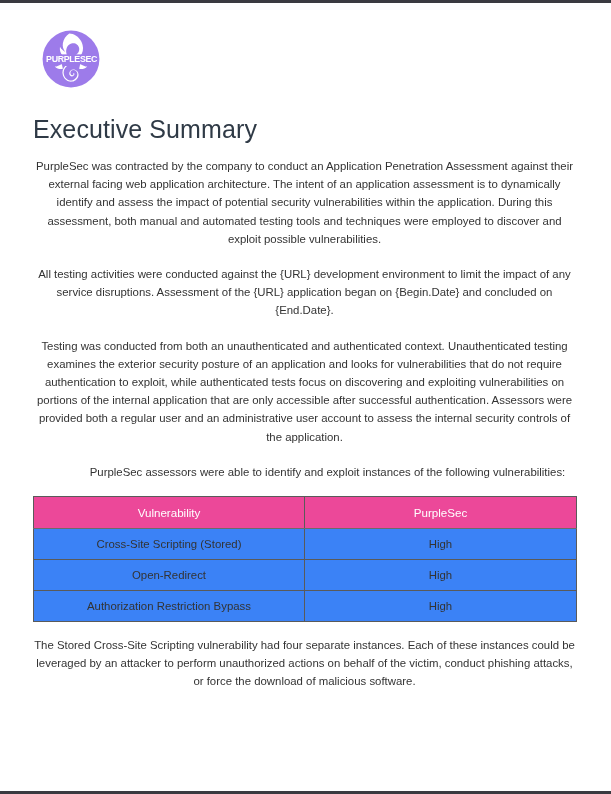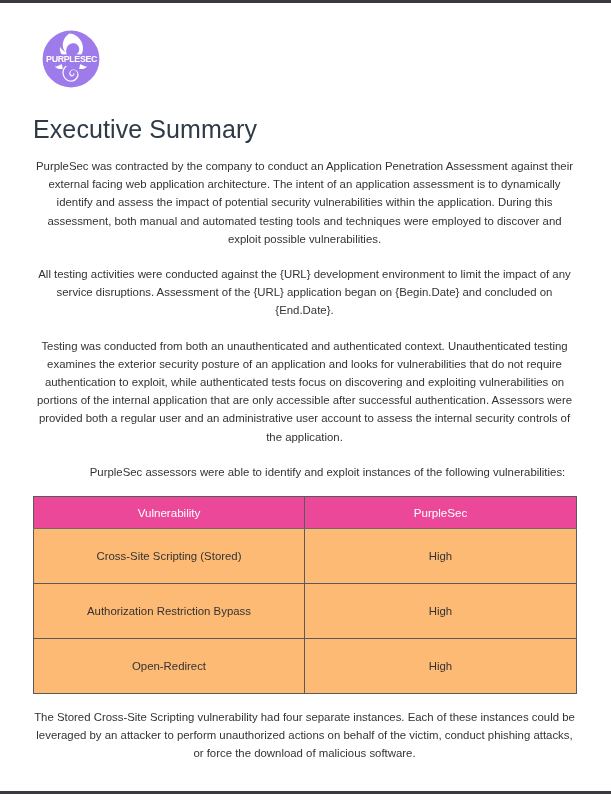--- a/index.html
+++ b/index.html
@@ -88,26 +88,26 @@
     background: #ec4899;
     color: #ffffff;
     font-size: 11.6px;
     font-weight: 400;
     text-align: center;
     padding: 9px 4px;
     border: 1px solid #5a5a5a;
     border-bottom-color: #6b6b6b;
   }
   .vuln-table td {
-    background: #fdba74;
+    background: #3b82f6;
     color: #333333;
     font-size: 11.4px;
     font-weight: 400;
     text-align: center;
-    padding: 21px 4px;
+    padding: 9px 4px;
     border: 1px solid #5a5a5a;
   }
 </style>
 </head>
 <body>
 
 <div class="page-rule top"></div>
 
 <div class="page">
 
@@ -156,25 +156,25 @@
           <th>Vulnerability</th>
           <th>PurpleSec</th>
         </tr>
       </thead>
       <tbody>
         <tr>
           <td>Cross-Site Scripting (Stored)</td>
           <td>High</td>
         </tr>
         <tr>
-          <td>Authorization Restriction Bypass</td>
+          <td>Open-Redirect</td>
           <td>High</td>
         </tr>
         <tr>
-          <td>Open-Redirect</td>
+          <td>Authorization Restriction Bypass</td>
           <td>High</td>
         </tr>
       </tbody>
     </table>
 
     <p class="para">The Stored Cross-Site Scripting vulnerability had four separate instances. Each of these instances could be leveraged by an attacker to perform unauthorized actions on behalf of the victim, conduct phishing attacks, or force the download of malicious software.</p>
 
   </div>
 </div>
 

